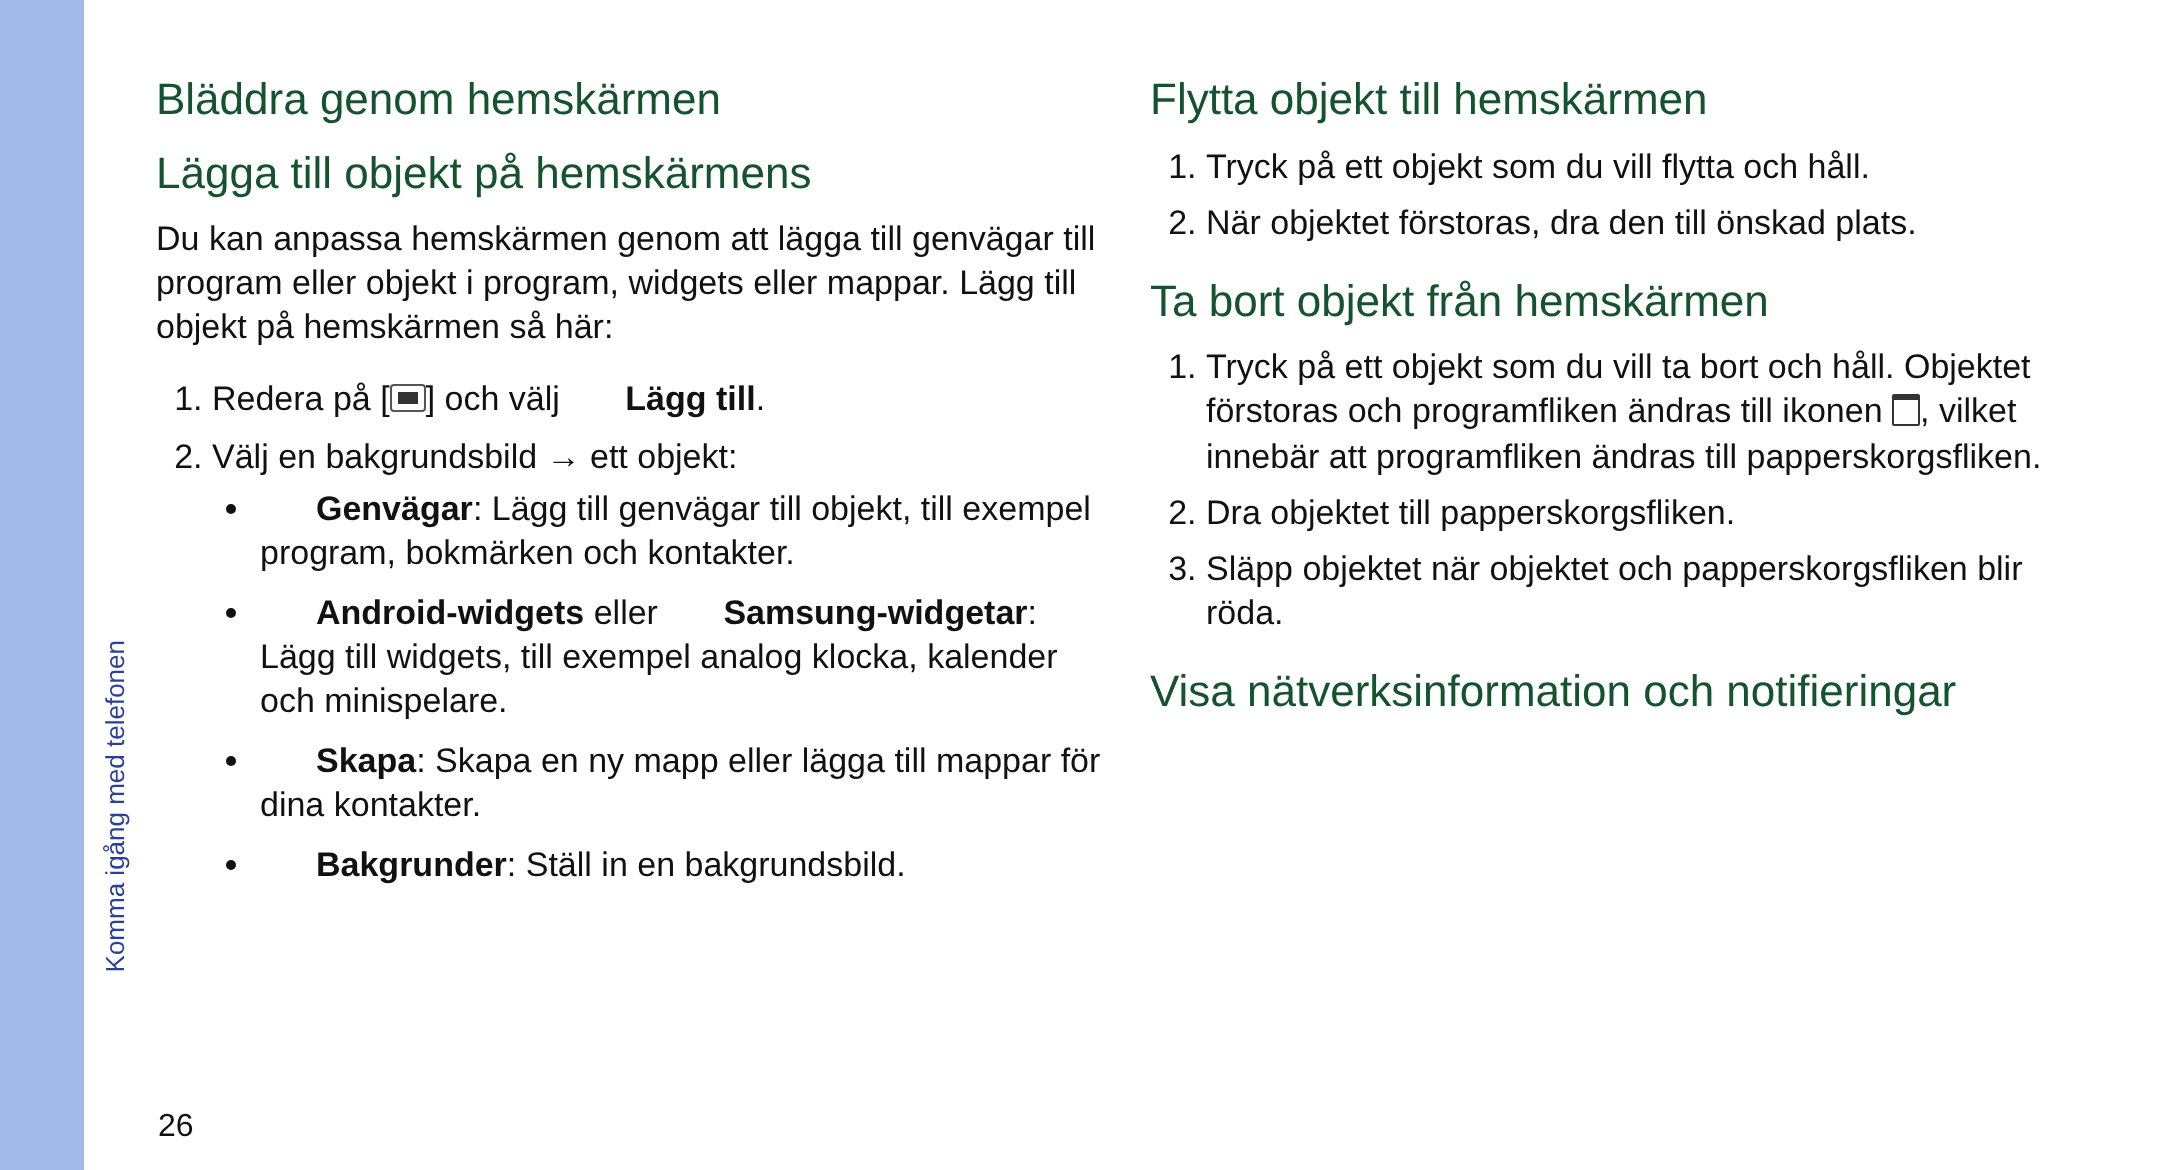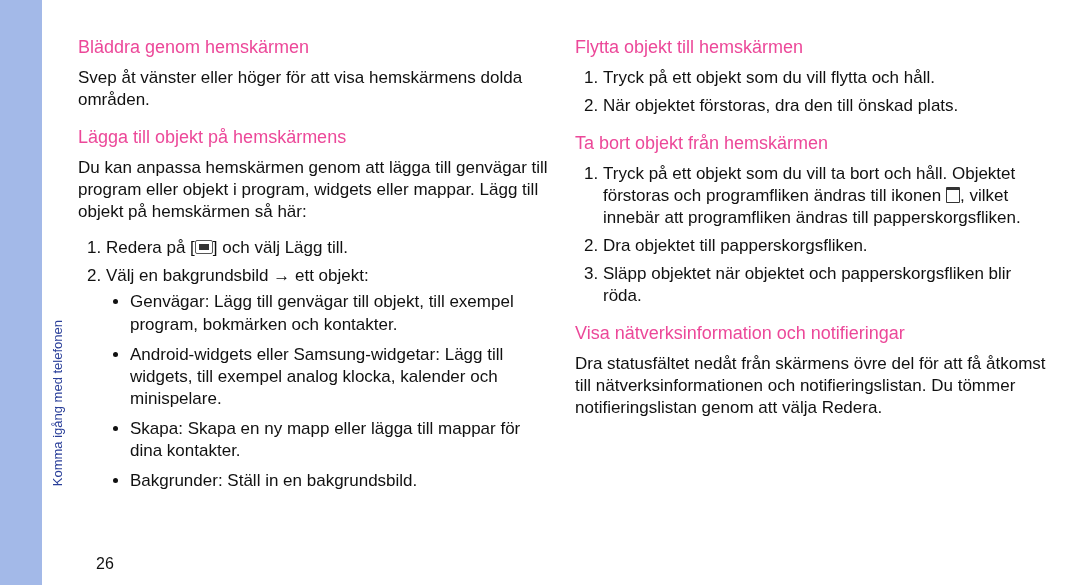--- a/index.html
+++ b/index.html
@@ -36,38 +36,38 @@
     top: 36px;
     right: 32px;
     bottom: 0;
     columns: 2;
     column-gap: 24px;
     font-size: 17px;
     line-height: 1.3;
   }
   .content > * { break-inside: avoid; }
   h2 {
-    font-size: 18px;
+    font-size: 22px;
     font-weight: 400;
-    color: #ec4899;
+    color: #14532d;
     margin: 0 0 8px 0;
   }
   p { margin: 0 0 14px 0; }
   ol {
     margin: 0 0 14px 0;
     padding-left: 28px;
   }
   ol > li { margin: 0 0 6px 0; }
   .lv2 {
     margin: 4px 0 0 0;
     padding-left: 24px;
     list-style: disc;
   }
   .lv2 > li { margin: 0 0 8px 0; }
-  .b { font-weight: 400; }
+  .b { font-weight: 700; margin-left: 28px; }
   .btn {
     display: inline-block;
     width: 16px;
     height: 12px;
     border: 1px solid #555;
     border-radius: 2px;
     vertical-align: -1px;
     position: relative;
   }
   .btn::after {
@@ -85,35 +85,34 @@
     width: 12px;
     height: 12px;
     border: 1px solid #333;
     border-top: 3px solid #333;
     border-radius: 1px;
     vertical-align: -2px;
     position: relative;
   }
   .pagenum {
     position: absolute;
-    left: 96px;
+    left: 79px;
     bottom: 12px;
     font-size: 16px;
   }
 </style>
 </head>
 <body>
 
 <div class="pageband"></div>
 <div class="vtext">Komma igång med telefonen</div>
 
 <div class="content">
 
   <h2>Bläddra genom hemskärmen</h2>
-  <p>Svep åt vänster eller höger för att visa hemskärmens dolda områden.</p>
 
   <h2>Lägga till objekt på hemskärmens</h2>
   <p>Du kan anpassa hemskärmen genom att lägga till genvägar till program eller objekt i program, widgets eller mappar. Lägg till objekt på hemskärmen så här:</p>
 
   <ol>
     <li>
       <span>Redera på [</span><span class="btn"></span><span>] och välj </span><span class="b">Lägg till</span><span>.</span>
     </li>
     <li>
       <span>Välj en bakgrundsbild → ett objekt:</span>
@@ -135,19 +134,16 @@
   <h2>Ta bort objekt från hemskärmen</h2>
   <ol>
     <li>
       <span>Tryck på ett objekt som du vill ta bort och håll. Objektet förstoras och programfliken ändras till ikonen </span><span class="trash"></span><span>, vilket innebär att programfliken ändras till papperskorgsfliken.</span>
     </li>
     <li>Dra objektet till papperskorgsfliken.</li>
     <li>Släpp objektet när objektet och papperskorgsfliken blir röda.</li>
   </ol>
 
   <h2>Visa nätverksinformation och notifieringar</h2>
-  <p>
-    <span>Dra statusfältet nedåt från skärmens övre del för att få åtkomst till nätverksinformationen och notifieringslistan. Du tömmer notifieringslistan genom att välja </span><span class="b">Redera</span><span>.</span>
-  </p>
 
 </div>
 
 <div class="pagenum">26</div>
 
 </body></html>

